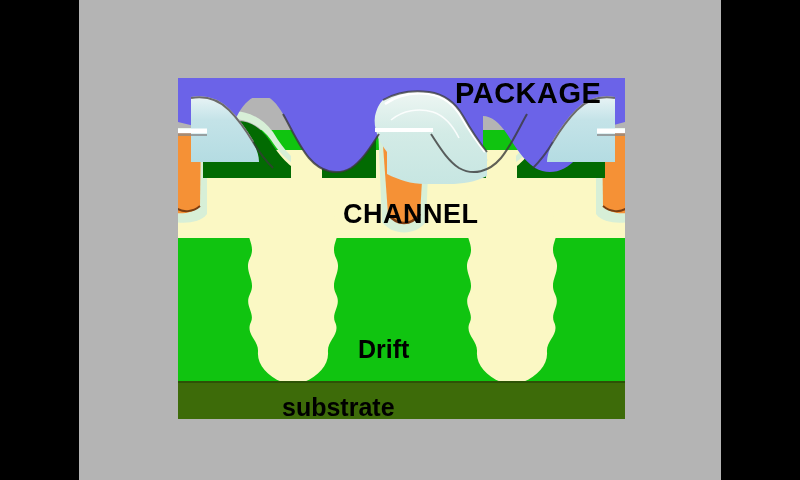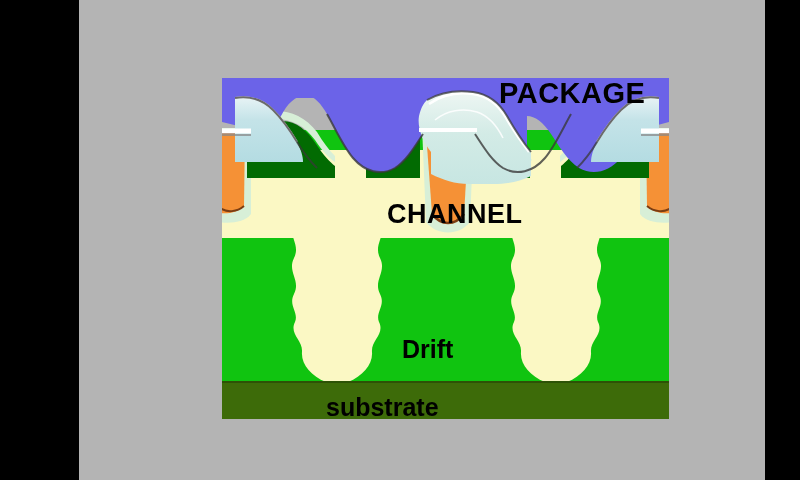--- a/index.html
+++ b/index.html
@@ -3,21 +3,21 @@
 <meta charset="utf-8">
 <style>
   html,body{margin:0;padding:0;background:#000;}
   body{width:800px;height:480px;overflow:hidden;
        font-family:"Liberation Sans", sans-serif;}
   #stage{position:relative;width:800px;height:480px;background:#000;}
   #letterbox-left,#letterbox-right{position:absolute;top:0;height:480px;background:#000;}
   #letterbox-left{left:0;width:79px;}
   #letterbox-right{left:721px;width:79px;}
   #canvas-area{position:absolute;left:79px;top:0;width:642px;height:480px;background:#b4b4b4;}
-  #figure{position:absolute;left:0;top:0;width:598px;height:480px;padding-left:44px;}
+  #figure{position:absolute;left:0;top:0;width:598px;height:480px;}
   svg{display:block;}
   .lbl{font-family:"Liberation Sans", sans-serif;font-weight:bold;fill:#000;}
   .lbl-pkg{font-size:29px;letter-spacing:0.5px;}
   .lbl-chan{font-size:27px;letter-spacing:0.5px;}
   .lbl-drift{font-size:25px;}
   .lbl-sub{font-size:25px;}
 </style>
 </head>
 <body>
 

